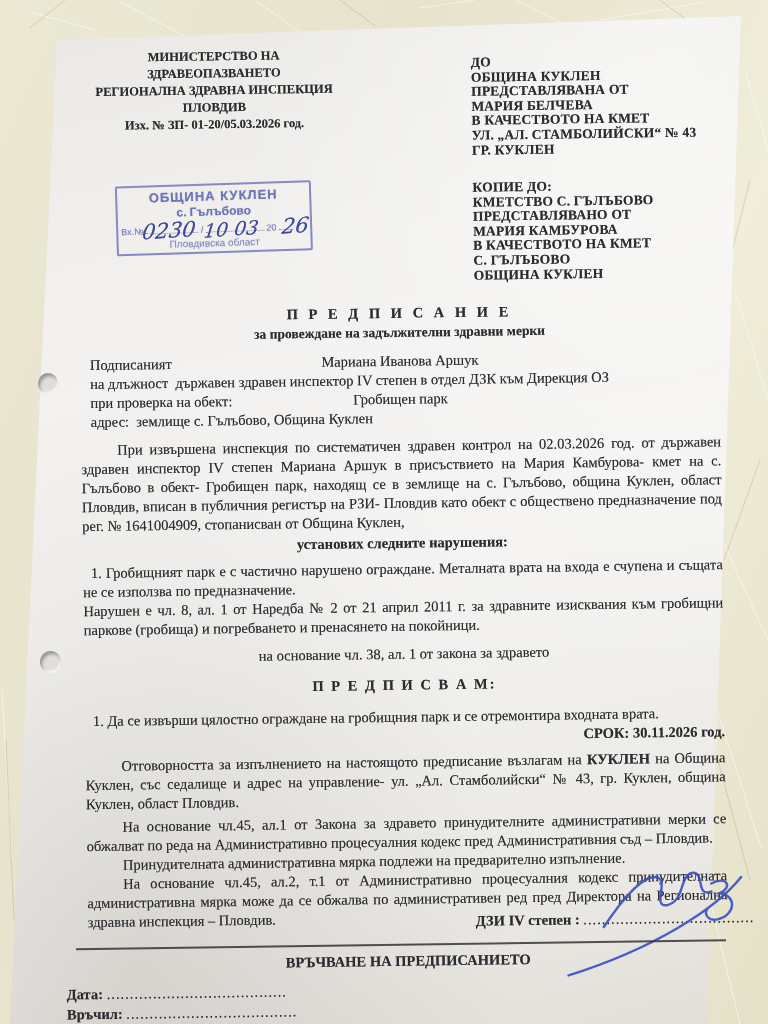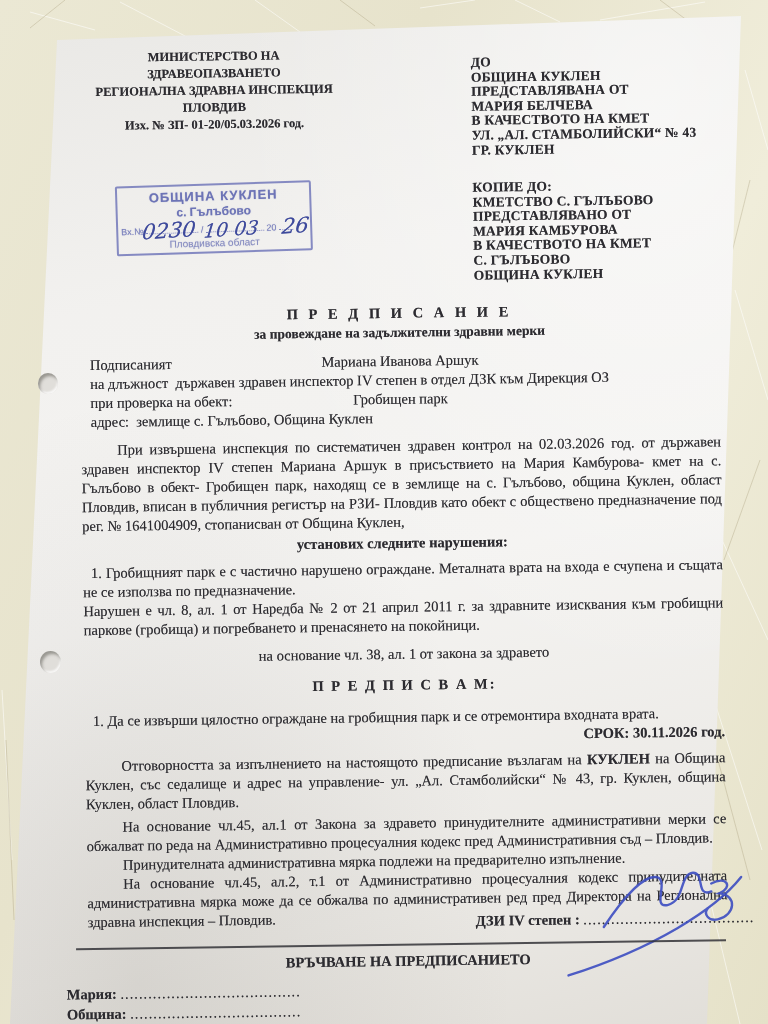--- a/index.html
+++ b/index.html
@@ -184,25 +184,25 @@
         <path d="M58,78 C80,46 100,26 112,29 C124,33 106,60 122,57 C140,53 134,26 148,25 C160,25 150,50 166,44"></path>
         <path d="M166,36 C182,28 188,40 174,46 C192,48 190,68 172,72 C162,74 158,66 162,61"></path>
       </g>
     </svg>
 
     <div class="abs hrule"></div>
 
     <div class="abs body-block center bold" style="top:952px;">ВРЪЧВАНЕ НА ПРЕДПИСАНИЕТО</div>
 
     <div class="abs body-block" style="top:981px;left:60px;">
-      <span class="bold">Мария:</span>
+      <span class="bold">Дата:</span>
       <span class="dots">.......................................</span>
     </div>
     <div class="abs body-block" style="top:1001px;left:60px;">
-      <span class="bold">Община:</span>
+      <span class="bold">Връчил:</span>
       <span class="dots">.....................................</span>
     </div>
     <div class="abs body-block" style="top:1020px;left:60px;">
       
       <span class="dots">.....................................</span>
     </div>
 
   </div>
 </div>
 

